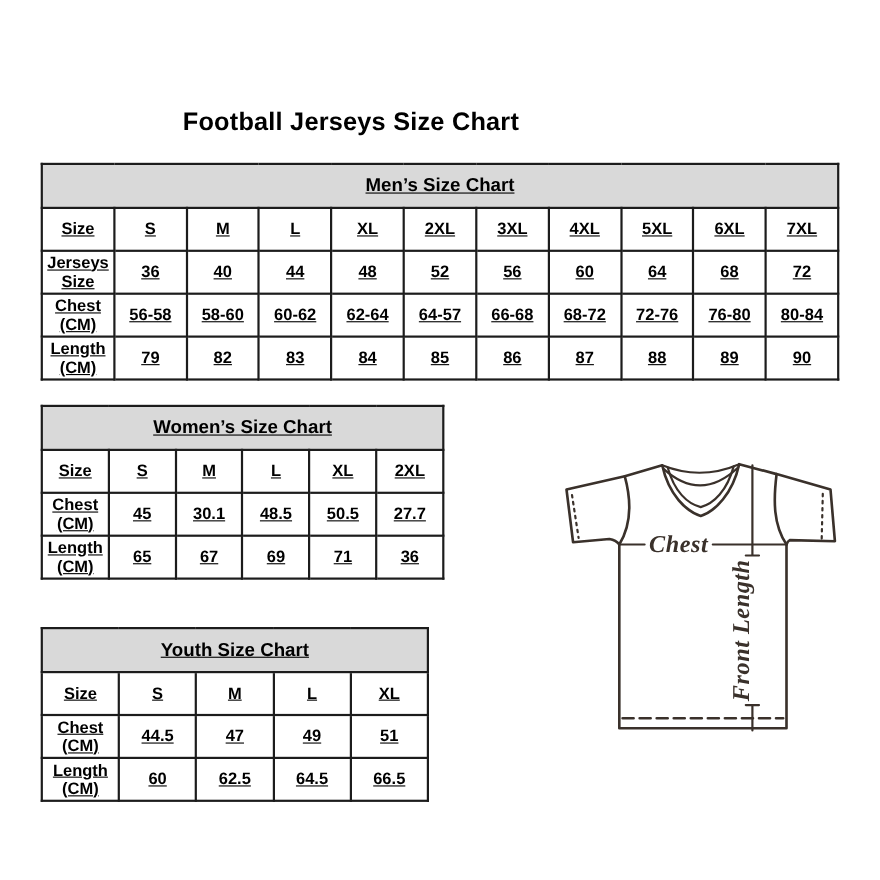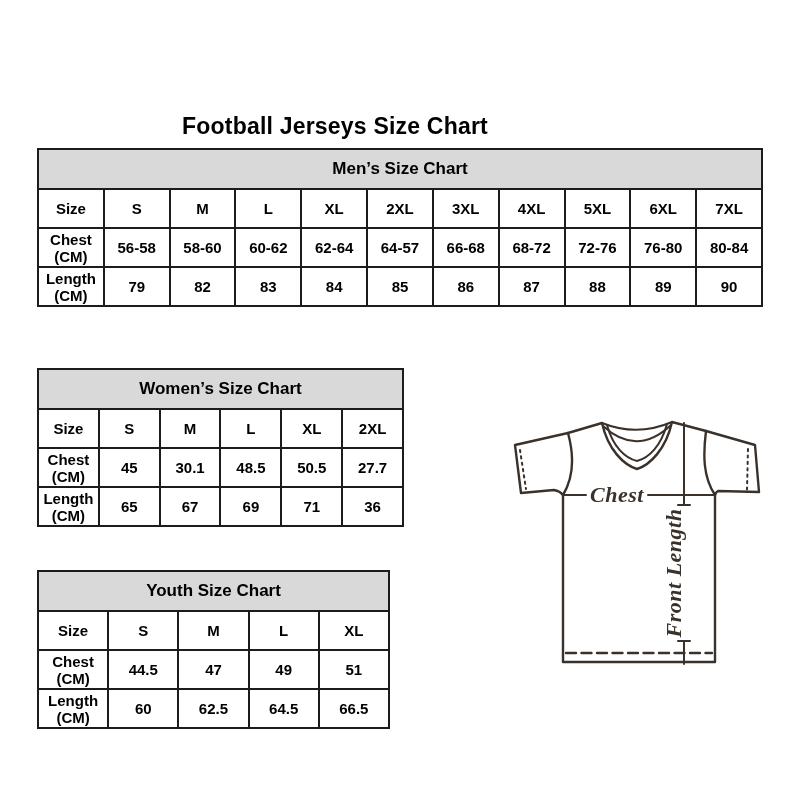--- a/index.html
+++ b/index.html
@@ -4,28 +4,29 @@
 <style>
   html,body { margin:0; padding:0; background:#ffffff; }
   body {
     width:800px; height:800px; position:relative; overflow:hidden;
     font-family:"Liberation Sans", sans-serif;
     --header-bg:#d9d9d9; --table-border:#1c1c1c; --text:#000000; --stroke:#3a312b;
   }
   .canvas { position:absolute; left:0; top:0; width:800px; height:800px; background:#ffffff; }
 
   .title {
-    position:absolute; top:97px; left:0; width:638px; margin:16px;
+    position:absolute; top:97px; left:0; width:638px; margin:0;
     text-align:center; font-size:23px; font-weight:bold; color:var(--text);
     letter-spacing:0.2px;
   }
 
   table.size-table {
     position:absolute; border-collapse:collapse; table-layout:fixed;
     background:#ffffff;
+    text-decoration:underline;
   }
   table.size-table th, table.size-table td {
     border:2px solid var(--table-border);
     text-align:center; vertical-align:middle;
     font-weight:bold; color:var(--text); padding:0;
   }
   table.size-table th.section-header {
     background:var(--header-bg); height:38px; font-size:17px;
   }
   table.size-table td { height:37px; font-size:15px; }
@@ -73,20 +74,33 @@
           <td>L</td>
           <td>XL</td>
           <td>2XL</td>
           <td>3XL</td>
           <td>4XL</td>
           <td>5XL</td>
           <td>6XL</td>
           <td>7XL</td>
         </tr>
         <tr>
+          <td class="rowlabel">Jerseys Size</td>
+          <td>36</td>
+          <td>40</td>
+          <td>44</td>
+          <td>48</td>
+          <td>52</td>
+          <td>56</td>
+          <td>60</td>
+          <td>64</td>
+          <td>68</td>
+          <td>72</td>
+        </tr>
+        <tr>
           <td class="rowlabel">Chest (CM)</td>
           <td>56-58</td>
           <td>58-60</td>
           <td>60-62</td>
           <td>62-64</td>
           <td>64-57</td>
           <td>66-68</td>
           <td>68-72</td>
           <td>72-76</td>
           <td>76-80</td>

